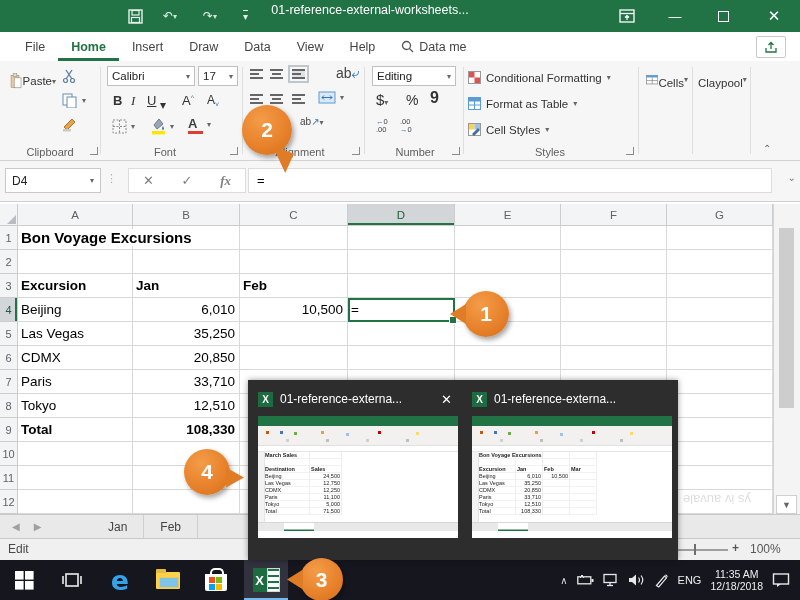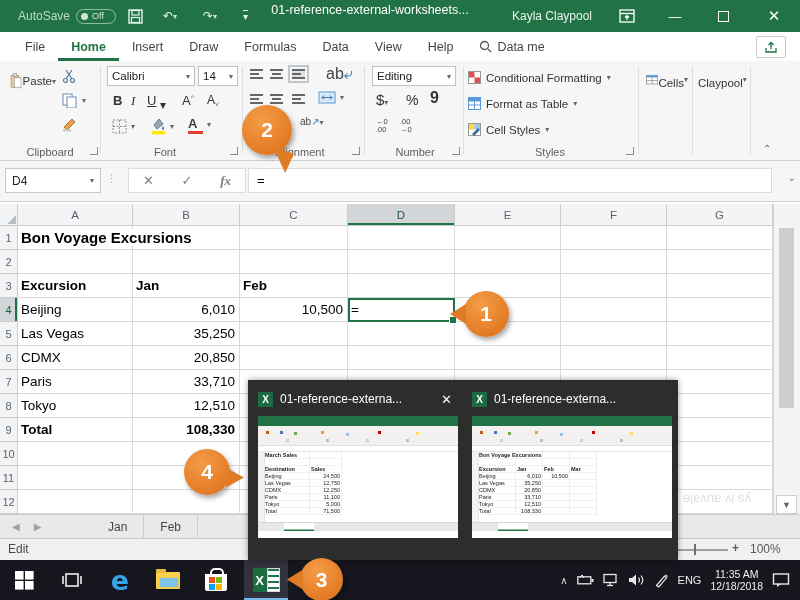--- a/index.html
+++ b/index.html
@@ -146,47 +146,39 @@
   .ptr.down{width:22px;height:26px;clip-path:polygon(5% 0,100% 25%,60% 100%);}
 
   .watermark{position:absolute;left:683px;top:492px;color:#c4c4c4;font-size:13px;opacity:.55;transform:rotate(180deg);z-index:4;}
 </style>
 </head>
 <body>
 
 <div id="app">
 
   <div class="titlebar">
-    <div class="tb-autosave">
-      <span>AutoSave</span>
-      <span class="tb-pill">
-        <span class="tb-dot"></span>
-        <span>Off</span>
-      </span>
-    </div>
     <div class="qat" style="left:128px">
       <svg width="15" height="15" viewBox="0 0 15 15">
           <rect x="1" y="1" width="13" height="13" fill="none" stroke="#eaf4ee" stroke-width="1.4"></rect>
           <rect x="4" y="1.5" width="7" height="4.5" fill="none" stroke="#eaf4ee" stroke-width="1.2"></rect>
           <rect x="3.5" y="8.5" width="8" height="5" fill="none" stroke="#eaf4ee" stroke-width="1.2"></rect>
         </svg>
     </div>
     <div class="qat" style="left:163px">
         <span>↶</span>
         <span class="dd8" style="color:#cfe5d8">▾</span>
       </div>
     <div class="qat" style="left:203px">
         <span>↷</span>
         <span class="dd8" style="color:#cfe5d8">▾</span>
       </div>
     <div class="qat" style="left:243px">
         <span style="text-decoration:overline;font-size:10px">▾</span>
       </div>
     <div class="tb-title">01-reference-external-worksheets...</div>
-    <div class="tb-user">Kayla Claypool</div>
     <div class="tb-btn" style="left:605px">
       <svg width="16" height="14" viewBox="0 0 16 14">
           <rect x="1" y="1" width="14" height="12" fill="none" stroke="#fff" stroke-width="1.3"></rect>
           <line x1="1" y1="4.5" x2="15" y2="4.5" stroke="#fff" stroke-width="1.3"></line>
           <path d="M8 11 V6.5 M6 8.5 l2-2 2 2" fill="none" stroke="#fff" stroke-width="1.2"></path>
         </svg>
     </div>
     <div class="tb-btn" style="left:653px">
         <span>—</span>
       </div>
@@ -204,23 +196,20 @@
           <span>File</span>
         </div>
         <div class="rtab active">
           <span>Home</span>
         </div>
         <div class="rtab">
           <span>Insert</span>
         </div>
         <div class="rtab">
           <span>Draw</span>
-        </div>
-        <div class="rtab">
-          <span>Formulas</span>
         </div>
         <div class="rtab">
           <span>Data</span>
         </div>
         <div class="rtab">
           <span>View</span>
         </div>
         <div class="rtab">
           <span>Help</span>
         </div>
@@ -266,21 +255,21 @@
         </svg></div>
     <div class="glabel" style="left:8px;width:84px">Clipboard</div>
     <div class="dl" style="left:90px"></div>
     <div class="gdiv" style="left:100px"></div>
 
     <div class="combo" style="left:107px;top:5px;width:88px">
         <span>Calibri</span>
         <span class="dd">▾</span>
       </div>
     <div class="combo" style="left:198px;top:5px;width:40px">
-        <span>14</span>
+        <span>17</span>
         <span class="dd">▾</span>
       </div>
     <div class="btxt" style="left:113px;top:32px;font-weight:bold;font-size:13px">B</div>
     <div class="btxt" style="left:131px;top:32px;font-style:italic;font-family:'Liberation Serif',serif;font-size:13px">I</div>
     <div class="btxt" style="left:147px;top:32px;text-decoration:underline;font-size:13px">U</div>
     <div class="btxt dd8" style="left:160px;top:37px">▾</div>
     <div class="btxt" style="left:182px;top:32px;font-size:13px">A<sup style="font-size:7px;color:#2e75b6">^</sup></div>
     <div class="btxt" style="left:207px;top:32px;font-size:12px">A<sub style="font-size:7px;color:#2e75b6">˅</sub></div>
     <div style="position:absolute;left:112px;top:58px"><svg width="15" height="15" viewBox="0 0 15 15">
           <rect x="1" y="1" width="13" height="13" fill="none" stroke="#8a8a8a" stroke-dasharray="2 1.5"></rect>
@@ -293,21 +282,21 @@
           <rect x="2" y="14" width="13" height="3.4" fill="#ffe600"></rect>
         </svg><span class="dd8" style="position:absolute;left:20px;top:5px">▾</span></div>
     <div style="position:absolute;left:188px;top:55px;font-weight:bold;color:#3f3f3f;font-size:13px">A<div style="width:15px;height:3.4px;background:#e03c32;margin-top:0px"></div><span class="dd8" style="position:absolute;left:19px;top:4px">▾</span></div>
     <div class="glabel" style="left:120px;width:90px">Font</div>
     <div class="dl" style="left:230px"></div>
     <div class="gdiv" style="left:242px"></div>
 
     <div style="position:absolute;left:250px;top:8px"><span class="al"></span></div>
     <div style="position:absolute;left:270px;top:8px"><span class="al c"></span></div>
     <div style="position:absolute;left:292px;top:8px"><span class="al sel"></span></div>
-    <div style="position:absolute;left:326px;top:4px;font-size:16px;color:#444"><span>ab</span><span style="color:#2e75b6">⤶</span></div>
+    <div style="position:absolute;left:336px;top:4px;font-size:14px;color:#444"><span>ab</span><span style="color:#2e75b6">⤶</span></div>
     <div style="position:absolute;left:250px;top:33px"><span class="al"></span></div>
     <div style="position:absolute;left:270px;top:33px"><span class="al c"></span></div>
     <div style="position:absolute;left:292px;top:33px"><span class="al"></span></div>
     <div style="position:absolute;left:318px;top:30px"><svg width="18" height="13" viewBox="0 0 18 13">
           <rect x="1" y="1" width="16" height="11" fill="#dbe8f5" stroke="#5b9bd5"></rect>
           <path d="M4 6.5 h10 M6 4.5 l-2 2 2 2 M12 4.5 l2 2 -2 2" fill="none" stroke="#2e75b6"></path>
         </svg><span class="dd8" style="position:absolute;left:22px;top:2px">▾</span></div>
     <div style="position:absolute;left:250px;top:58px"><span class="al"></span></div>
     <div style="position:absolute;left:270px;top:58px"><span class="al c"></span></div>
     <div style="position:absolute;left:300px;top:55px;font-size:10px;color:#444"><span>ab</span><span style="color:#2e75b6">↗</span><span class="dd8">▾</span></div>

